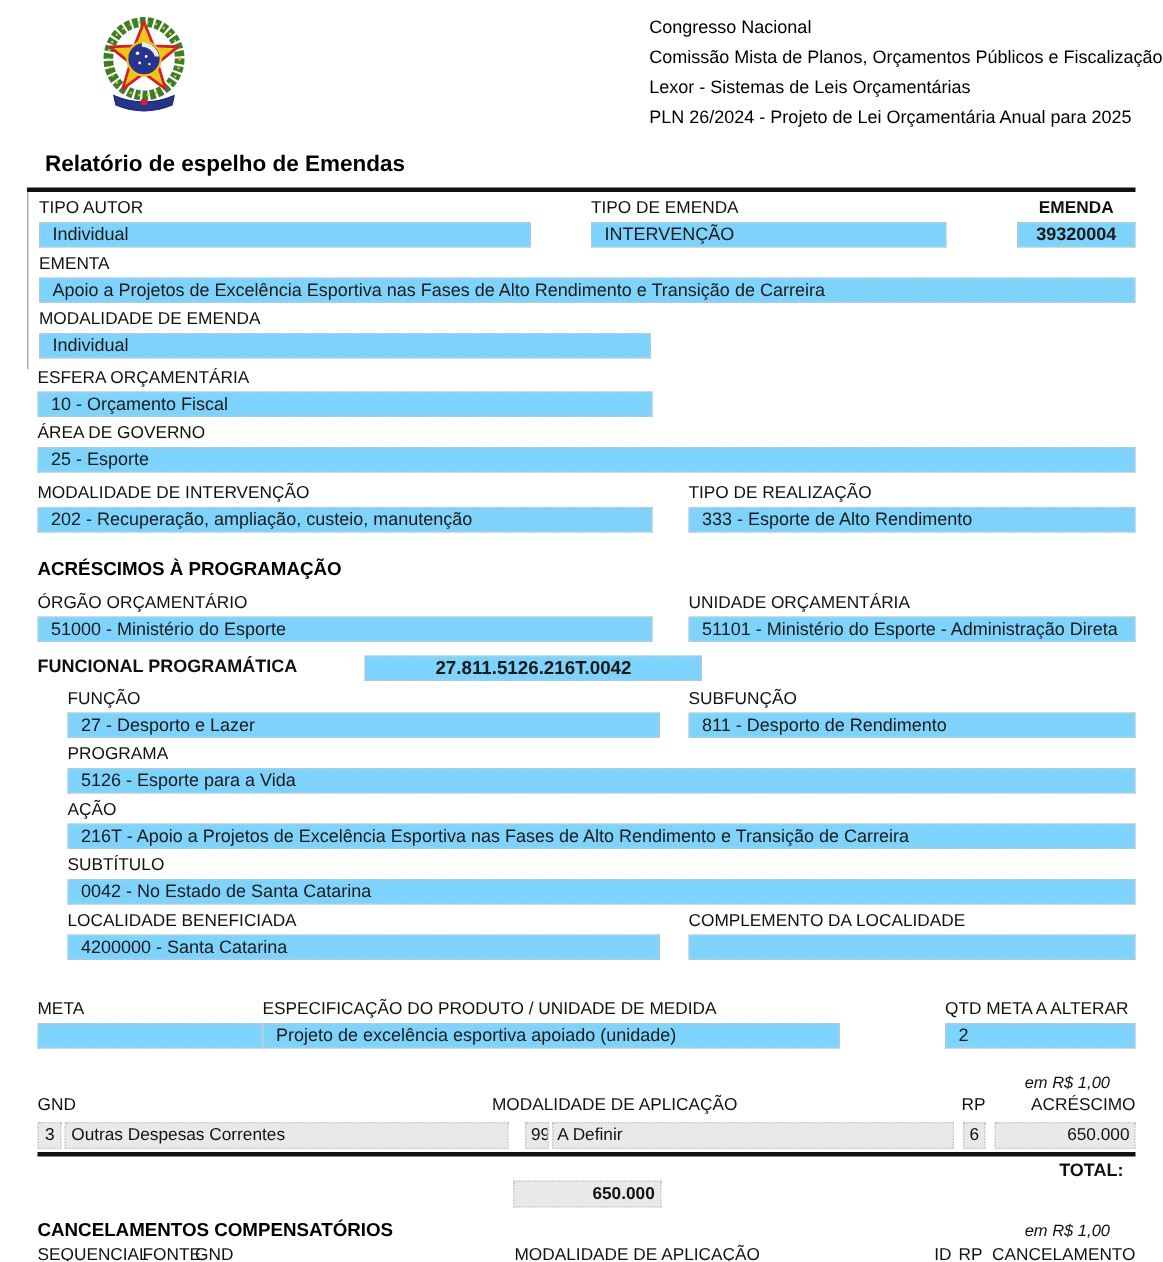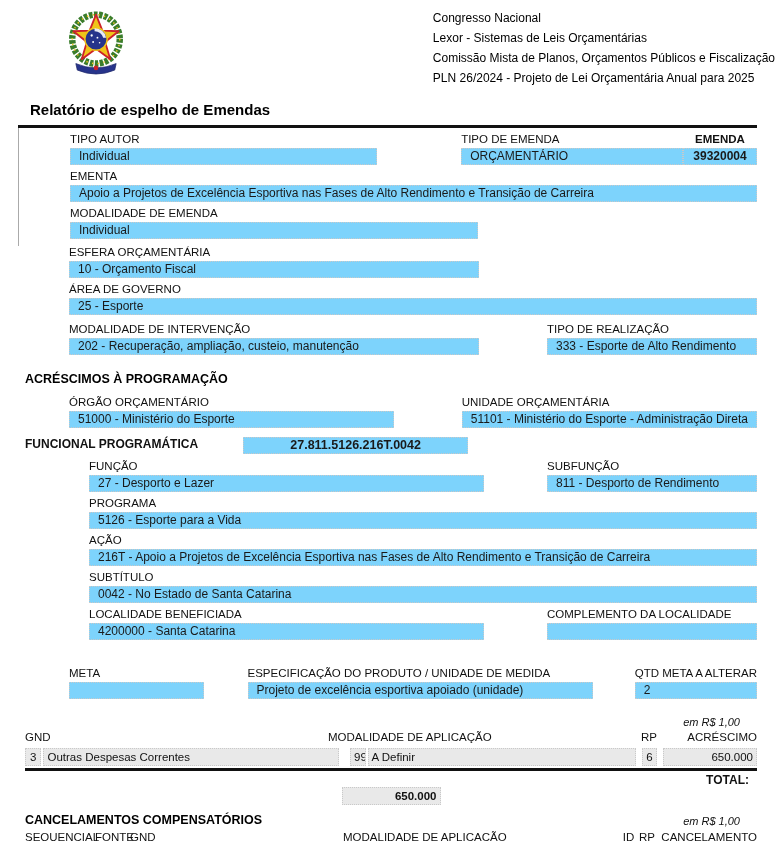--- a/index.html
+++ b/index.html
@@ -13,21 +13,21 @@
   .org { margin-left:6px; padding-top:2px; }
   .org div { font-size:12px; line-height:20px; color:#000; white-space:nowrap; }
   .doc-title { font-size:15px; font-weight:bold; margin:13px 0 7px 30px; color:#000; }
   .rule { height:3px; background:#111; margin:0 18px; }
   .thick { height:3px; background:#111; margin:2px 0 0 0; }
 
   
   .content { margin:0 18px; width:739px; }
   .pad { padding-left:7px; }
   .blockA { border-left:1px solid #aaa; padding-left:7px; padding-top:5px; padding-bottom:2px; }
-  .fg { margin-bottom:5px;margin-left:44px; }
+  .fg { margin-bottom:5px; }
   .lbl { font-size:11.5px; line-height:13px; color:#111; white-space:nowrap; margin-bottom:2px; }
   .field { background:#7dd3fc; border:1px dotted #c9c9c9; height:17px; line-height:15px;
            font-size:12px; padding:0 8px; white-space:nowrap; overflow:hidden; color:#1a1a1a; }
   .cols { display:flex; }
   .bold { font-weight:bold; }
   .center { text-align:center; }
   .right { text-align:right; }
   .sec-head { font-size:12.5px; font-weight:bold; color:#000; }
   .note { font-size:11px; font-style:italic; text-align:right; padding-right:17px; color:#111; }
 
@@ -68,40 +68,40 @@
         <circle cx="52" cy="44" r="1.3" fill="#fff"></circle>
         <circle cx="46" cy="50" r="1.3" fill="#fff"></circle>
         <circle cx="55" cy="51" r="1.1" fill="#fff"></circle>
         <path d="M48 31 A 15.5 15.5 0 0 1 64 44 L 60 44 A 12 12 0 0 0 48 35 Z" fill="#fff" opacity="0.9"></path>
         <path d="M22 80 Q50 92 78 80 L76 89 Q50 100 24 89 Z" fill="#27348b" stroke="#1b2468" stroke-width="1"></path>
         <circle cx="50" cy="86" r="3.2" fill="#cc2229"></circle>
       </svg>
     </div>
     <div class="org">
       <div>Congresso Nacional</div>
+      <div>Comissão Mista de Planos, Orçamentos Públicos e Fiscalização</div>
       <div>Lexor - Sistemas de Leis Orçamentárias</div>
-      <div>Comissão Mista de Planos, Orçamentos Públicos e Fiscalização</div>
       <div>PLN 26/2024 - Projeto de Lei Orçamentária Anual para 2025</div>
     </div>
   </div>
 
   <div class="doc-title">Relatório de espelho de Emendas</div>
   <div class="rule"></div>
 
   <div class="content">
 
     <div class="blockA">
       <div class="cols">
         <div class="fg w-c1">
           <div class="lbl">TIPO AUTOR</div>
           <div class="field">Individual</div>
         </div>
         <div class="fg w-c2">
           <div class="lbl">TIPO DE EMENDA</div>
-          <div class="field">ORÇAMENTÁRIO</div>
+          <div class="field">INTERVENÇÃO</div>
         </div>
         <div class="fg w-c3">
           <div class="lbl bold center">EMENDA</div>
           <div class="field bold center">39320004</div>
         </div>
       </div>
       <div class="fg">
         <div class="lbl">EMENTA</div>
         <div class="field">Apoio a Projetos de Excelência Esportiva nas Fases de Alto Rendimento e Transição de Carreira</div>
       </div>

